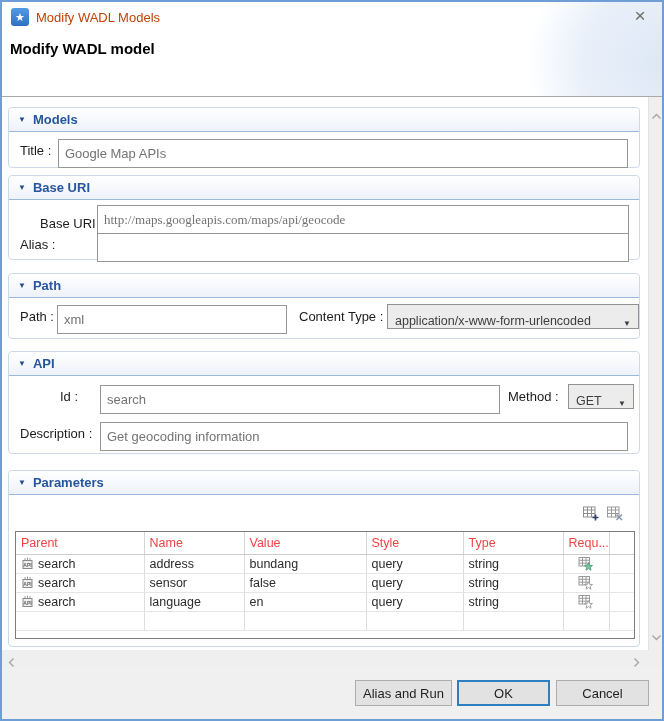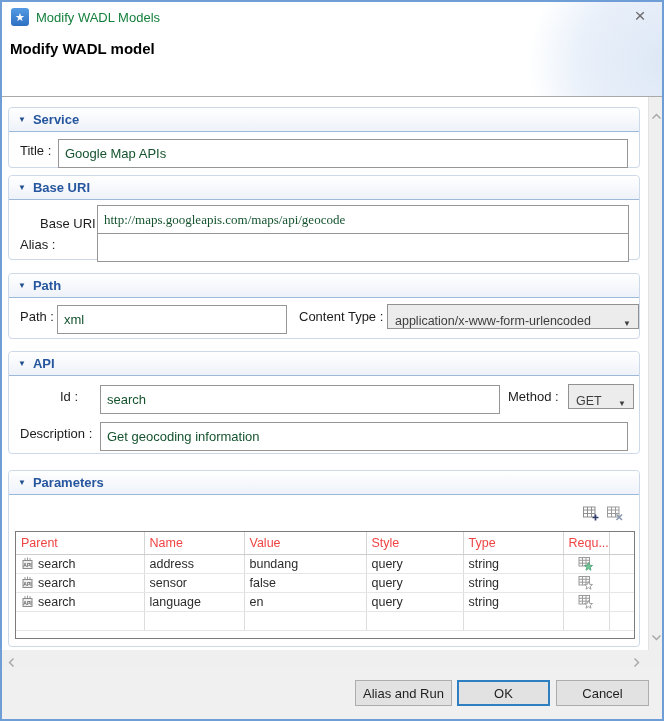--- a/index.html
+++ b/index.html
@@ -11,21 +11,21 @@
   .inner { position:absolute; inset:0; }
 
   
   .banner { position:absolute; left:0; top:0; width:100%; height:94px; background:#fff; }
   .banner-curve { position:absolute; inset:0;
     background: radial-gradient(190px 170px at 101% 64%, #dde7f5 0%, #e9f0fa 46%, rgba(255,255,255,0) 74%); }
   .titlebar { position:absolute; left:0; top:0; width:100%; height:30px; }
   .app-icon { position:absolute; left:9px; top:6px; width:18px; height:18px; border-radius:3px;
     background:linear-gradient(#549be4,#2e6fc2); color:#fff; font-size:11px; line-height:18px;
     text-align:center; }
-  .titlebar-title { position:absolute; left:34px; top:8px; font-size:13px; color:#15803d; }
+  .titlebar-title { position:absolute; left:34px; top:8px; font-size:13px; color:#c2410c; }
   .close-btn { position:absolute; right:12px; top:4px; width:20px; height:20px; color:#6b6b6b;
     font-size:19px; line-height:20px; text-align:center; cursor:pointer; }
   .page-title { position:absolute; left:8px; top:38px; font-size:15px; font-weight:bold; color:#000; }
   .separator { position:absolute; left:0; top:94px; width:100%; height:1px; background:#a9a9a9; }
 
   
   .content { position:absolute; left:0; top:95px; width:100%; height:553px; background:#fff; }
 
   .vscrollbar { position:absolute; right:0; top:0; width:14px; height:553px; background:#efefef;
     border-left:1px solid #e2e2e2; cursor:pointer; }
@@ -36,21 +36,21 @@
   .section { position:absolute; left:6px; width:632px; border:1px solid #cdd9e8; border-radius:4px;
     background:#fff; }
   .section-header { position:absolute; left:0; top:0; right:0; height:24px; display:flex;
     align-items:center; padding-left:9px; background:linear-gradient(#ffffff,#eef2f9);
     border-bottom:1px solid #9db9da; border-radius:4px 4px 0 0; cursor:pointer; }
   .twistie { color:#1f4e8c; font-size:8px; margin-right:7px; }
   .section-title { color:#26569e; font-weight:bold; font-size:13px; }
 
   .field-label { position:absolute; font-size:13px; color:#1c1c1c; line-height:23px; white-space:nowrap; }
   .text-input { position:absolute; height:29px; border:1px solid #969696; background:#fff;
-    color:#14532d; font-size:13px; padding:8px 6px; font-family:"Liberation Sans", sans-serif; outline:none; }
+    color:#737373; font-size:13px; padding:8px 6px; font-family:"Liberation Sans", sans-serif; outline:none; }
   .dropdown { position:absolute; height:25px; border:1px solid #919191; background:#ececec;
     color:#3e3e3e; font-size:12.5px; display:flex; align-items:flex-end; justify-content:space-between;
     padding:0 7px; cursor:pointer; white-space:nowrap; }
   .dd-arrow { font-size:8px; color:#3e3e3e; margin-left:10px; }
 
   
   .tbl-icon { position:absolute; top:33px; width:18px; height:18px; cursor:pointer; }
   .param-table-wrap { position:absolute; left:6px; top:60px; width:620px; height:108px;
     border:1px solid #7b7b7b; overflow:hidden; background:#fff; }
   table.param-table { width:100%; border-collapse:collapse; table-layout:fixed;
@@ -91,21 +91,21 @@
     </div>
     <div class="page-title">Modify WADL model</div>
   </div>
   <div class="separator"></div>
 
   <div class="content">
 
     <div class="section" style="top:10px;height:61px;">
       <div class="section-header">
         <span class="twistie">▼</span>
-        <span class="section-title">Service</span>
+        <span class="section-title">Models</span>
       </div>
       <label class="field-label" style="left:11px;top:31px;">Title :</label>
       <input class="text-input" style="left: 49px; top: 31px; width: 570px;" value="Google Map APIs">
     </div>
 
     <div class="section" style="top:78px;height:85px;">
       <div class="section-header">
         <span class="twistie">▼</span>
         <span class="section-title">Base URI</span>
       </div>

